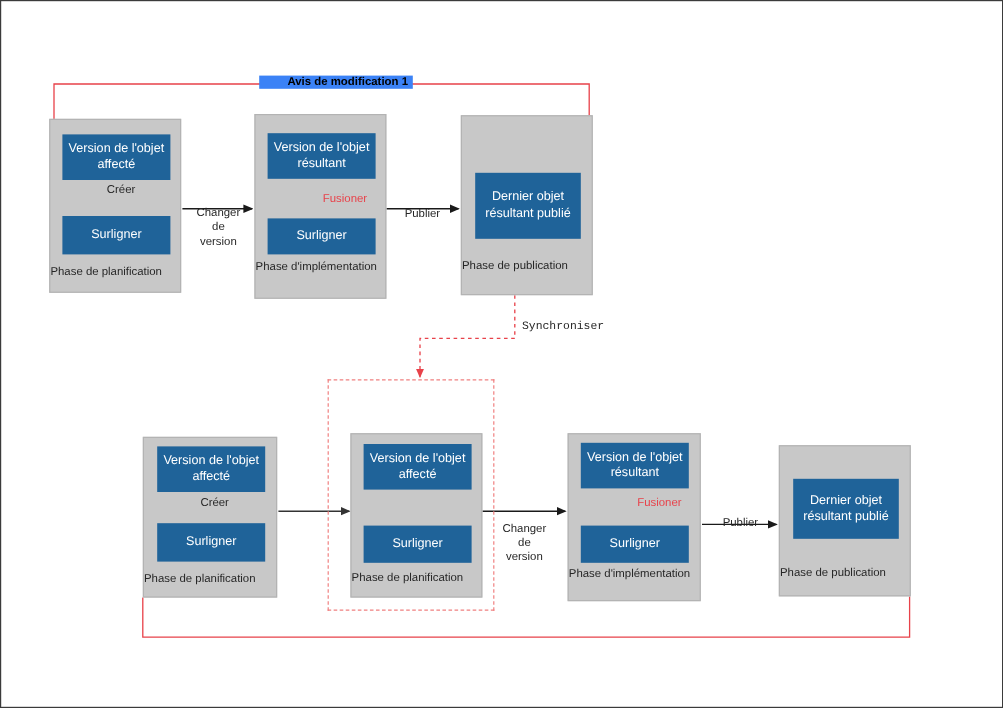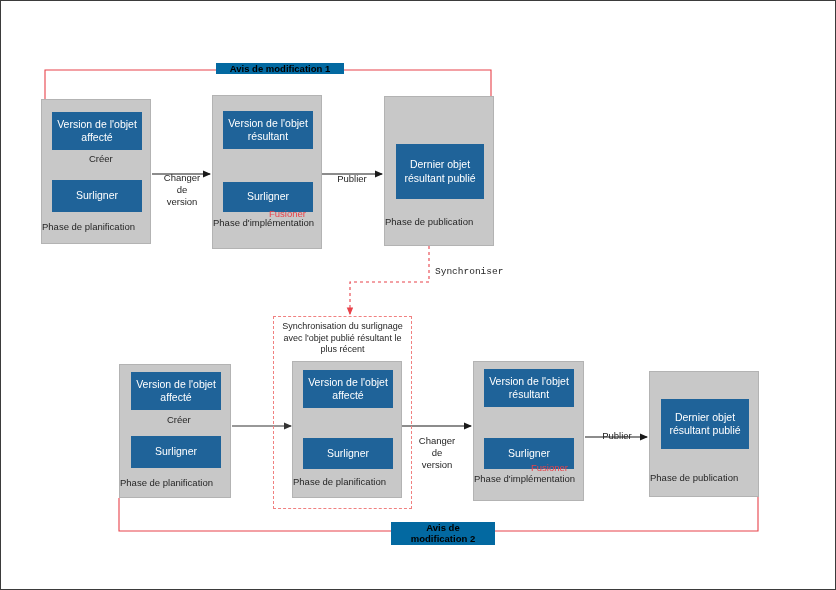--- a/index.html
+++ b/index.html
@@ -50,29 +50,28 @@
     color: #262626;
     text-align: center;
     line-height: 1.25;
     white-space: pre-line;
   }
   .red-label {
     position: absolute;
     color: #e8424a;
     text-align: center;
     line-height: 1.25;
-    margin-top: 48px;
   }
   .bracket-label {
     position: absolute;
     color: #000000;
     font-weight: bold;
-    text-align: center;
+    text-align: right;
     line-height: 1.2;
-    background: #0369a1;
+    background: #3b82f6;
     white-space: pre-line;
   }
   .sync-note {
     position: absolute;
     color: #262626;
     text-align: center;
     line-height: 1.3;
   }
   .dashed-red-box {
     position: absolute;
@@ -169,21 +168,20 @@
   <div class="bracket-label" style="left:215px; top:62px; width:120px; font-size:9.5px; padding:0 4px;">Avis de modification 1</div>
 
   <div class="phase" style="left:118px; top:363px; width:112px; height:134px;">
     <div class="bluebox" style="left:11px; top:7px; width:90px; height:38px; font-size:10.5px;">Version de l'objet affecté</div>
     <div class="bluebox" style="left:11px; top:71px; width:90px; height:32px; font-size:10.5px;">Surligner</div>
     <div class="phase-label" style="top:112px; font-size:9.5px;">Phase de planification</div>
   </div>
   <div class="conn-label" style="left:166px; top:413px; width:44px; font-size:9.5px; text-align:left;">Créer</div>
 
   <div class="dashed-red-box" style="left:272px; top:315px; width:139px; height:193px;"></div>
-  <div class="sync-note" style="left:274px; top:320px; width:135px; font-size:9px;">Synchronisation du surlignage avec l'objet publié résultant le plus récent</div>
 
   <div class="phase" style="left:291px; top:360px; width:110px; height:137px;">
     <div class="bluebox" style="left:10px; top:8px; width:90px; height:38px; font-size:10.5px;">Version de l'objet affecté</div>
     <div class="bluebox" style="left:10px; top:76px; width:90px; height:31px; font-size:10.5px;">Surligner</div>
     <div class="phase-label" style="top:114px; font-size:9.5px;">Phase de planification</div>
   </div>
 
   <div class="conn-label" style="left:410px; top:434px; width:52px; font-size:9.5px;">Changer
 de
 version</div>
@@ -196,16 +194,14 @@
   </div>
   <div class="red-label" style="left:530px; top:413px; width:50px; font-size:9.5px; text-align:left;">Fusioner</div>
 
   <div class="conn-label" style="left:590px; top:429px; width:52px; font-size:9.5px;">Publier</div>
 
   <div class="phase" style="left:648px; top:370px; width:110px; height:126px;">
     <div class="bluebox" style="left:11px; top:27px; width:88px; height:50px; font-size:10.5px;">Dernier objet résultant publié</div>
     <div class="phase-label" style="top:100px; font-size:9.5px;">Phase de publication</div>
   </div>
 
-  <div class="bracket-label" style="left:390px; top:521px; width:94px; font-size:9.5px; padding:0 5px;">Avis de
-modification 2</div>
 
 </div>
 
 </body></html>

